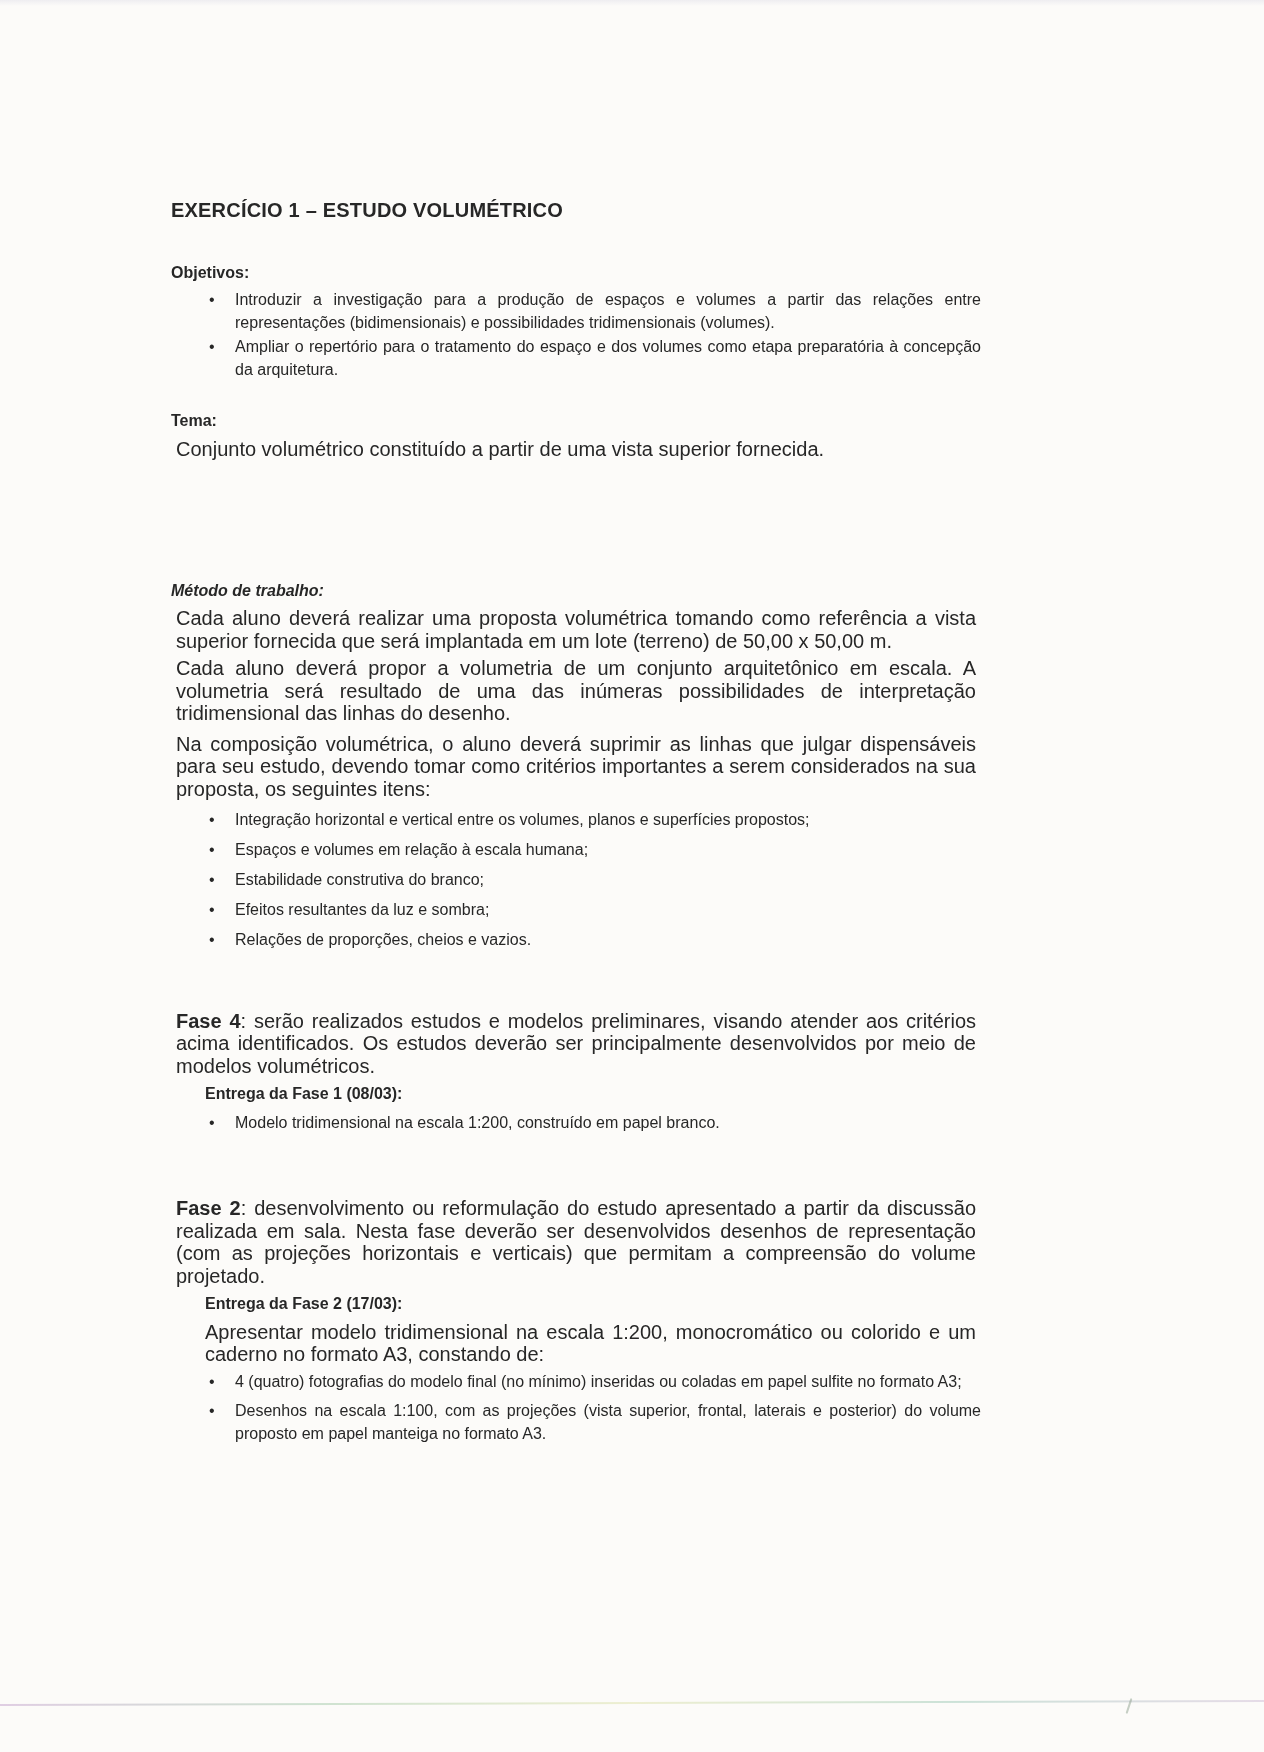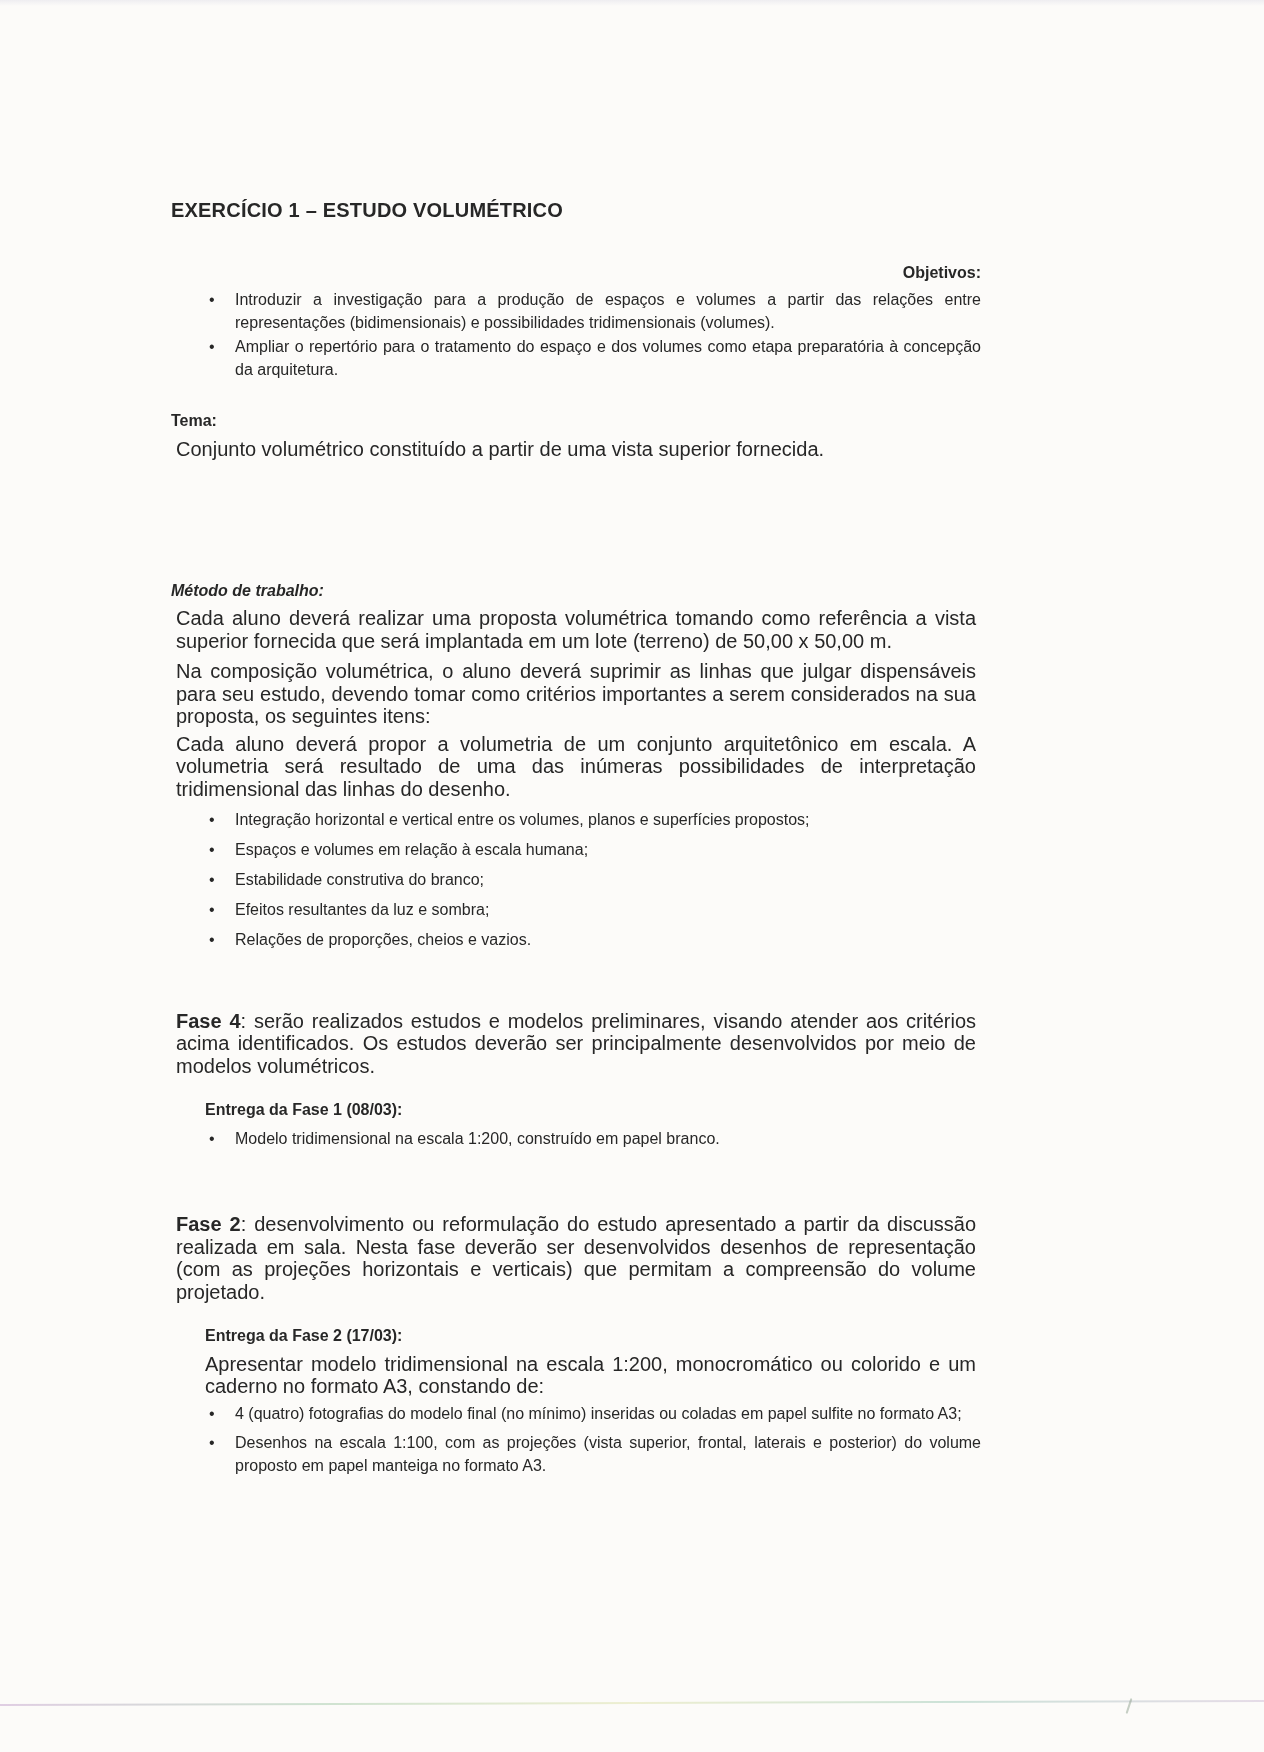--- a/index.html
+++ b/index.html
@@ -41,28 +41,28 @@
   ul { margin: 0; padding: 0; list-style: none; }
   li {
     display: flex; font-size: 16px; line-height: 22.5px;
   }
   .marker { flex: 0 0 64px; padding-left: 38px; box-sizing: border-box; }
   .li-text { flex: 1; text-align: justify; }
   .just { text-align: justify; }
   .b { font-weight: bold; }
   .indent { margin-left: 34px; }
   
-  .mt-39  { margin-top: 39px; text-align: right; }
+  .mt-39  { margin-top: 39px; }
   .mt-29  { margin-top: 29px; }
   .mt-119 { margin-top: 119.5px; font-style: italic; }
   .mt-58  { margin-top: 58px; }
   .mt-63  { margin-top: 63px; }
   .mt-9   { margin-top: 9px; }
   .mt-8   { margin-top: 8px; }
-  .mt-7   { margin-top: 22px; }
+  .mt-7   { margin-top: 6px; }
   .mt-6   { margin-top: 6px; }
   .mt-5   { margin-top: 5px; }
   .mt-4   { margin-top: 4.5px; }
   .gap-2 > li + li { margin-top: 2px; }
   .gap-7 > li + li { margin-top: 7.5px; }
   .gap-6 > li + li { margin-top: 7px; }
 </style>
 </head>
 <body>
 
@@ -87,22 +87,22 @@
   </section>
 
   <section>
     <h2 class="mt-29">Tema:</h2>
     <p class="just">Conjunto volumétrico constituído a partir de uma vista superior fornecida.</p>
   </section>
 
   <section>
     <h2 class="mt-119">Método de trabalho:</h2>
     <p class="just mt-5">Cada aluno deverá realizar uma proposta volumétrica tomando como referência a vista superior fornecida que será implantada em um lote (terreno) de 50,00 x 50,00 m.</p>
+    <p class="just mt-5">Cada aluno deverá propor a volumetria de um conjunto arquitetônico em escala. A volumetria será resultado de uma das inúmeras possibilidades de interpretação tridimensional das linhas do desenho.</p>
     <p class="just mt-8">Na composição volumétrica, o aluno deverá suprimir as linhas que julgar dispensáveis para seu estudo, devendo tomar como critérios importantes a serem considerados na sua proposta, os seguintes itens:</p>
-    <p class="just mt-5">Cada aluno deverá propor a volumetria de um conjunto arquitetônico em escala. A volumetria será resultado de uma das inúmeras possibilidades de interpretação tridimensional das linhas do desenho.</p>
     <ul class="mt-9 gap-7">
       <li>
         <span class="marker">•</span>
         <span class="li-text">Integração horizontal e vertical entre os volumes, planos e superfícies propostos;</span>
       </li>
       <li>
         <span class="marker">•</span>
         <span class="li-text">Espaços e volumes em relação à escala humana;</span>
       </li>
       <li>

